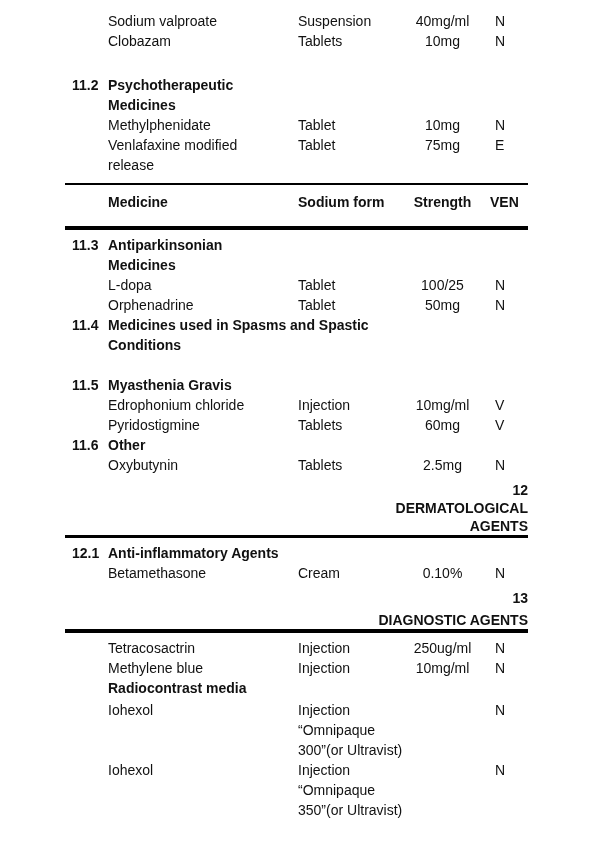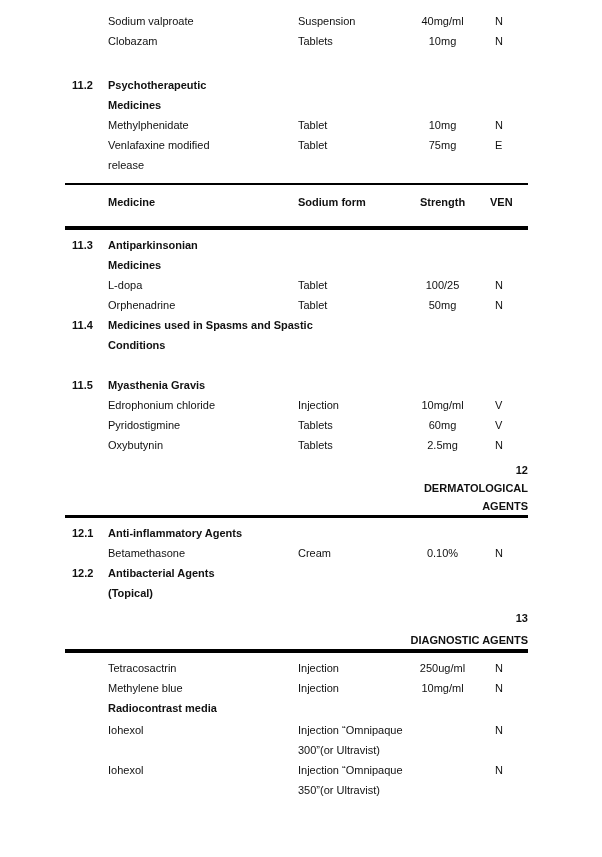--- a/index.html
+++ b/index.html
@@ -7,21 +7,21 @@
     padding: 0;
     background: #ffffff;
   }
   .page {
     position: relative;
     width: 602px;
     height: 857px;
     background: #ffffff;
     overflow: hidden;
     font-family: "Liberation Sans", "DejaVu Sans", sans-serif;
-    font-size: 11px;
+    font-size: 14px;
     color: #111111;
   }
   .table {
     margin-left: 65px;
     width: 463px;
     padding-top: 11px;
   }
   .row {
     display: grid;
     grid-template-columns: 43px 190px 112px 65px 53px;
@@ -155,20 +155,24 @@
         <span class="c-str">10mg/ml</span>
         <span class="c-ven">V</span>
       </div>
       <div class="row item">
         <span class="c-num"></span>
         <span class="c-med">Pyridostigmine</span>
         <span class="c-dos">Tablets</span>
         <span class="c-str">60mg</span>
         <span class="c-ven">V</span>
       </div>
+      <div class="row section">
+        <span class="c-num">11.6</span>
+        <span class="c-title">Other</span>
+      </div>
       <div class="row item">
         <span class="c-num"></span>
         <span class="c-med">Oxybutynin</span>
         <span class="c-dos">Tablets</span>
         <span class="c-str">2.5mg</span>
         <span class="c-ven">N</span>
       </div>
       <div class="spacer" style="height: 6px;"></div>
       <div class="chapter">
         <span class="chapter-num">12</span>
@@ -180,25 +184,20 @@
         <span class="c-num">12.1</span>
         <span class="c-title">Anti-inflammatory Agents</span>
       </div>
       <div class="row item">
         <span class="c-num"></span>
         <span class="c-med">Betamethasone</span>
         <span class="c-dos">Cream</span>
         <span class="c-str">0.10%</span>
         <span class="c-ven">N</span>
       </div>
-      <div class="row section">
-        <span class="c-num">12.2</span>
-        <span class="c-title">Antibacterial Agents
-(Topical)</span>
-      </div>
       <div class="spacer" style="height: 6px;"></div>
       <div class="chapter indent">
         <span class="chapter-num">13</span>
         <span class="chapter-title">DIAGNOSTIC AGENTS</span>
       </div>
       <div class="rule-thick"></div>
       <div class="row item">
         <span class="c-num"></span>
         <span class="c-med">Tetracosactrin</span>
         <span class="c-dos">Injection</span>

